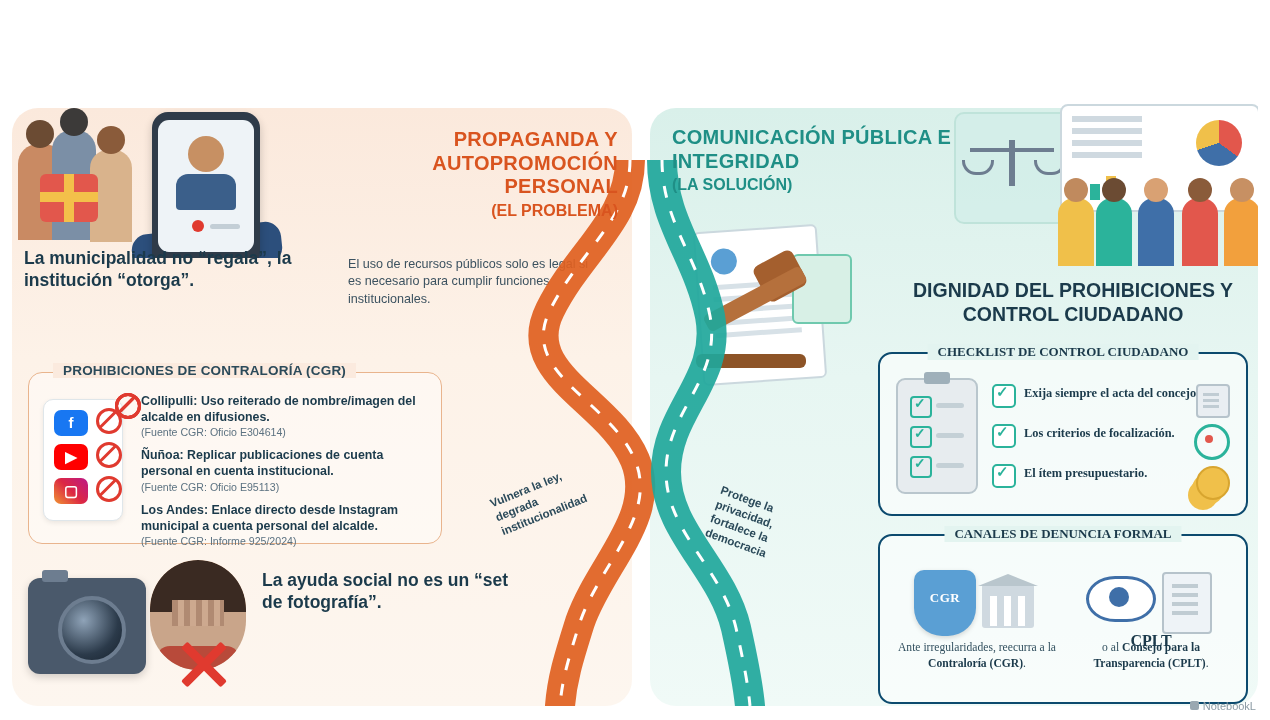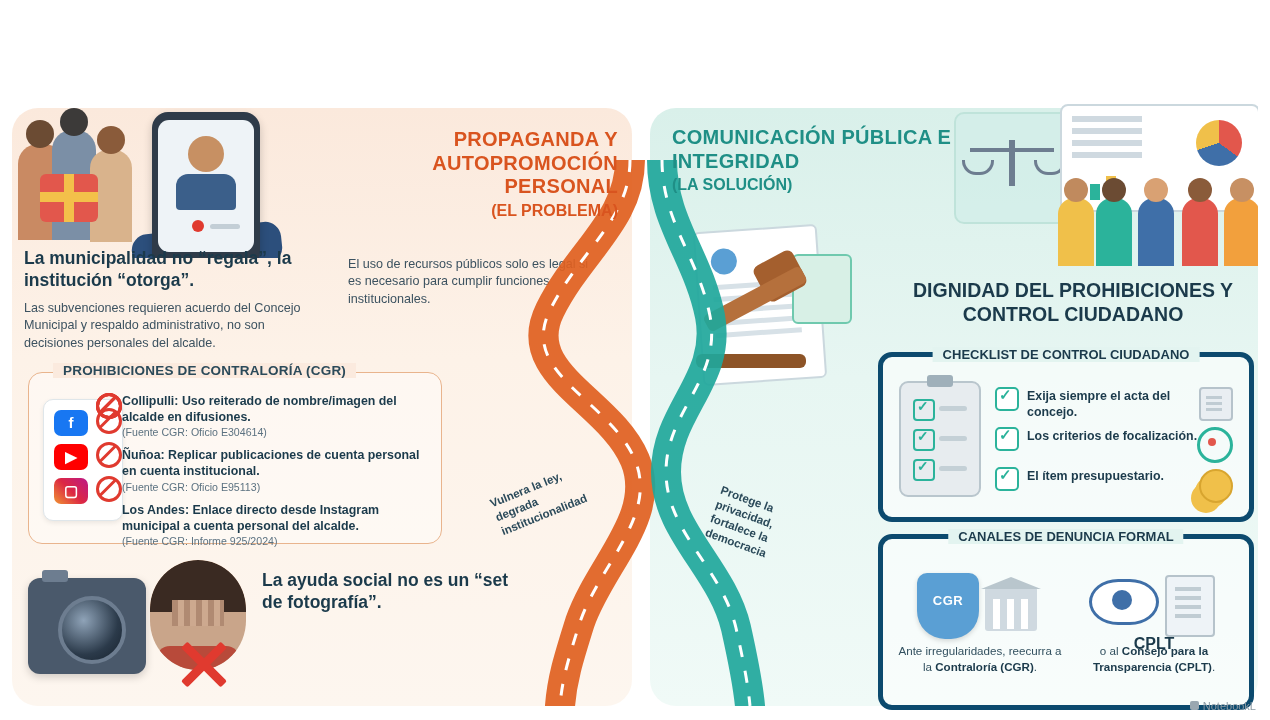--- a/index.html
+++ b/index.html
@@ -45,21 +45,21 @@
 
   
   .box{
     position:absolute;border:1px solid #e9b48d;border-radius:14px;background:rgba(255,255,255,.42);
   }
   .box-title{
     position:absolute;top:-10px;left:24px;background:#fbeade;padding:0 10px;
     font-size:13.5px;font-weight:bold;color:#2b4a5a;letter-spacing:.2px;white-space:nowrap;
   }
   .proh{left:28px;top:372px;width:412px;height:170px;}
-  .proh .list{position:absolute;left:93px;top:20px;right:12px;}
+  .proh .list{position:absolute;left:112px;top:20px;right:12px;}
   .pitem{margin-bottom:9px;}
   .pitem .t{font-size:12.4px;font-weight:bold;color:#1b3a4b;line-height:1.3;}
   .pitem .s{font-size:10.6px;color:#5c7281;margin-top:1px;}
 
   
   .socials{position:absolute;left:14px;top:26px;width:78px;height:120px;
     background:#ffffff;border-radius:10px;border:1px solid #dfe6ea;box-shadow:0 2px 5px rgba(0,0,0,.08);}
   .sico{position:absolute;left:10px;width:34px;height:26px;border-radius:7px;}
   .sico.fb{top:10px;background:#1877f2;}
   .sico.yt{top:44px;background:#ff0000;}
@@ -112,21 +112,21 @@
   .hands{position:absolute;left:120px;top:120px;width:150px;height:42px;background:#2c4f7c;border-radius:16px;transform:rotate(-6deg);}
 
   
   .roads{position:absolute;left:430px;top:160px;width:420px;height:546px;z-index:15;}
   .road-label{position:absolute;font-size:11.5px;font-weight:bold;color:#2b4a5a;line-height:1.3;}
   .rl-left{left:492px;top:474px;width:116px;transform:rotate(-22deg);}
   .rl-right{left:710px;top:500px;width:110px;transform:rotate(20deg);}
 
   
   .rhead{position:absolute;left:900px;top:278px;width:346px;text-align:center;font-size:19.5px;font-weight:bold;color:#1b3a4b;line-height:1.24;}
-  .rbox{position:absolute;border:5px solid #0c4a6e;border-radius:14px;background:rgba(255,255,255,.55);}
+  .rbox{position:absolute;border:2px solid #0c4a6e;border-radius:14px;background:rgba(255,255,255,.55);font-family:Liberation Serif, serif;}
   .rbox-title{position:absolute;top:-10px;left:50%;transform:translateX(-50%);background:#e3f4f0;padding:0 10px;font-size:13px;font-weight:bold;color:#1b3a4b;white-space:nowrap;}
   .checkbox-area{left:878px;top:352px;width:366px;height:160px;}
   .clipboard{position:absolute;left:16px;top:24px;width:78px;height:112px;background:#e7ecef;border:2px solid #b9c6cd;border-radius:9px;}
   .clipboard .clip{position:absolute;left:26px;top:-8px;width:26px;height:12px;background:#9fb0ba;border-radius:3px;}
   .clipboard .row{position:absolute;left:12px;width:18px;height:18px;border:2px solid #2bb39b;border-radius:4px;}
   .clipboard .row::after{content:"\2713";position:absolute;left:2px;top:-3px;font-size:14px;color:#2bb39b;font-weight:bold;}
   .clipboard .r0{top:16px;}.clipboard .r1{top:46px;}.clipboard .r2{top:76px;}
   .clipboard .ln{position:absolute;left:38px;width:28px;height:5px;background:#c4d0d6;border-radius:3px;}
   .clipboard .l0{top:23px;}.clipboard .l1{top:53px;}.clipboard .l2{top:83px;}
   .chk{position:absolute;left:112px;width:210px;}
@@ -259,21 +259,20 @@
     <div class="l1">COMUNICACIÓN PÚBLICA E INTEGRIDAD</div>
     <div class="l2">(LA SOLUCIÓN)</div>
   </div>
   <div class="side-head head-left">
     <div class="l1">PROPAGANDA Y AUTOPROMOCIÓN PERSONAL</div>
     <div class="l2">(EL PROBLEMA)</div>
   </div>
 
   <div class="blk b1">
     <h3>La municipalidad no “regala”, la institución “otorga”.</h3>
-    <p>Las subvenciones requieren acuerdo del Concejo Municipal y respaldo administrativo, no son decisiones personales del alcalde.</p>
   </div>
   <div class="blk b2">
     <p>El uso de recursos públicos solo es legal si es necesario para cumplir funciones institucionales.</p>
   </div>
 
   <div class="box proh">
     <div class="box-title">PROHIBICIONES DE CONTRALORÍA (CGR)</div>
 
     <div class="socials">
       <div class="sico fb">

